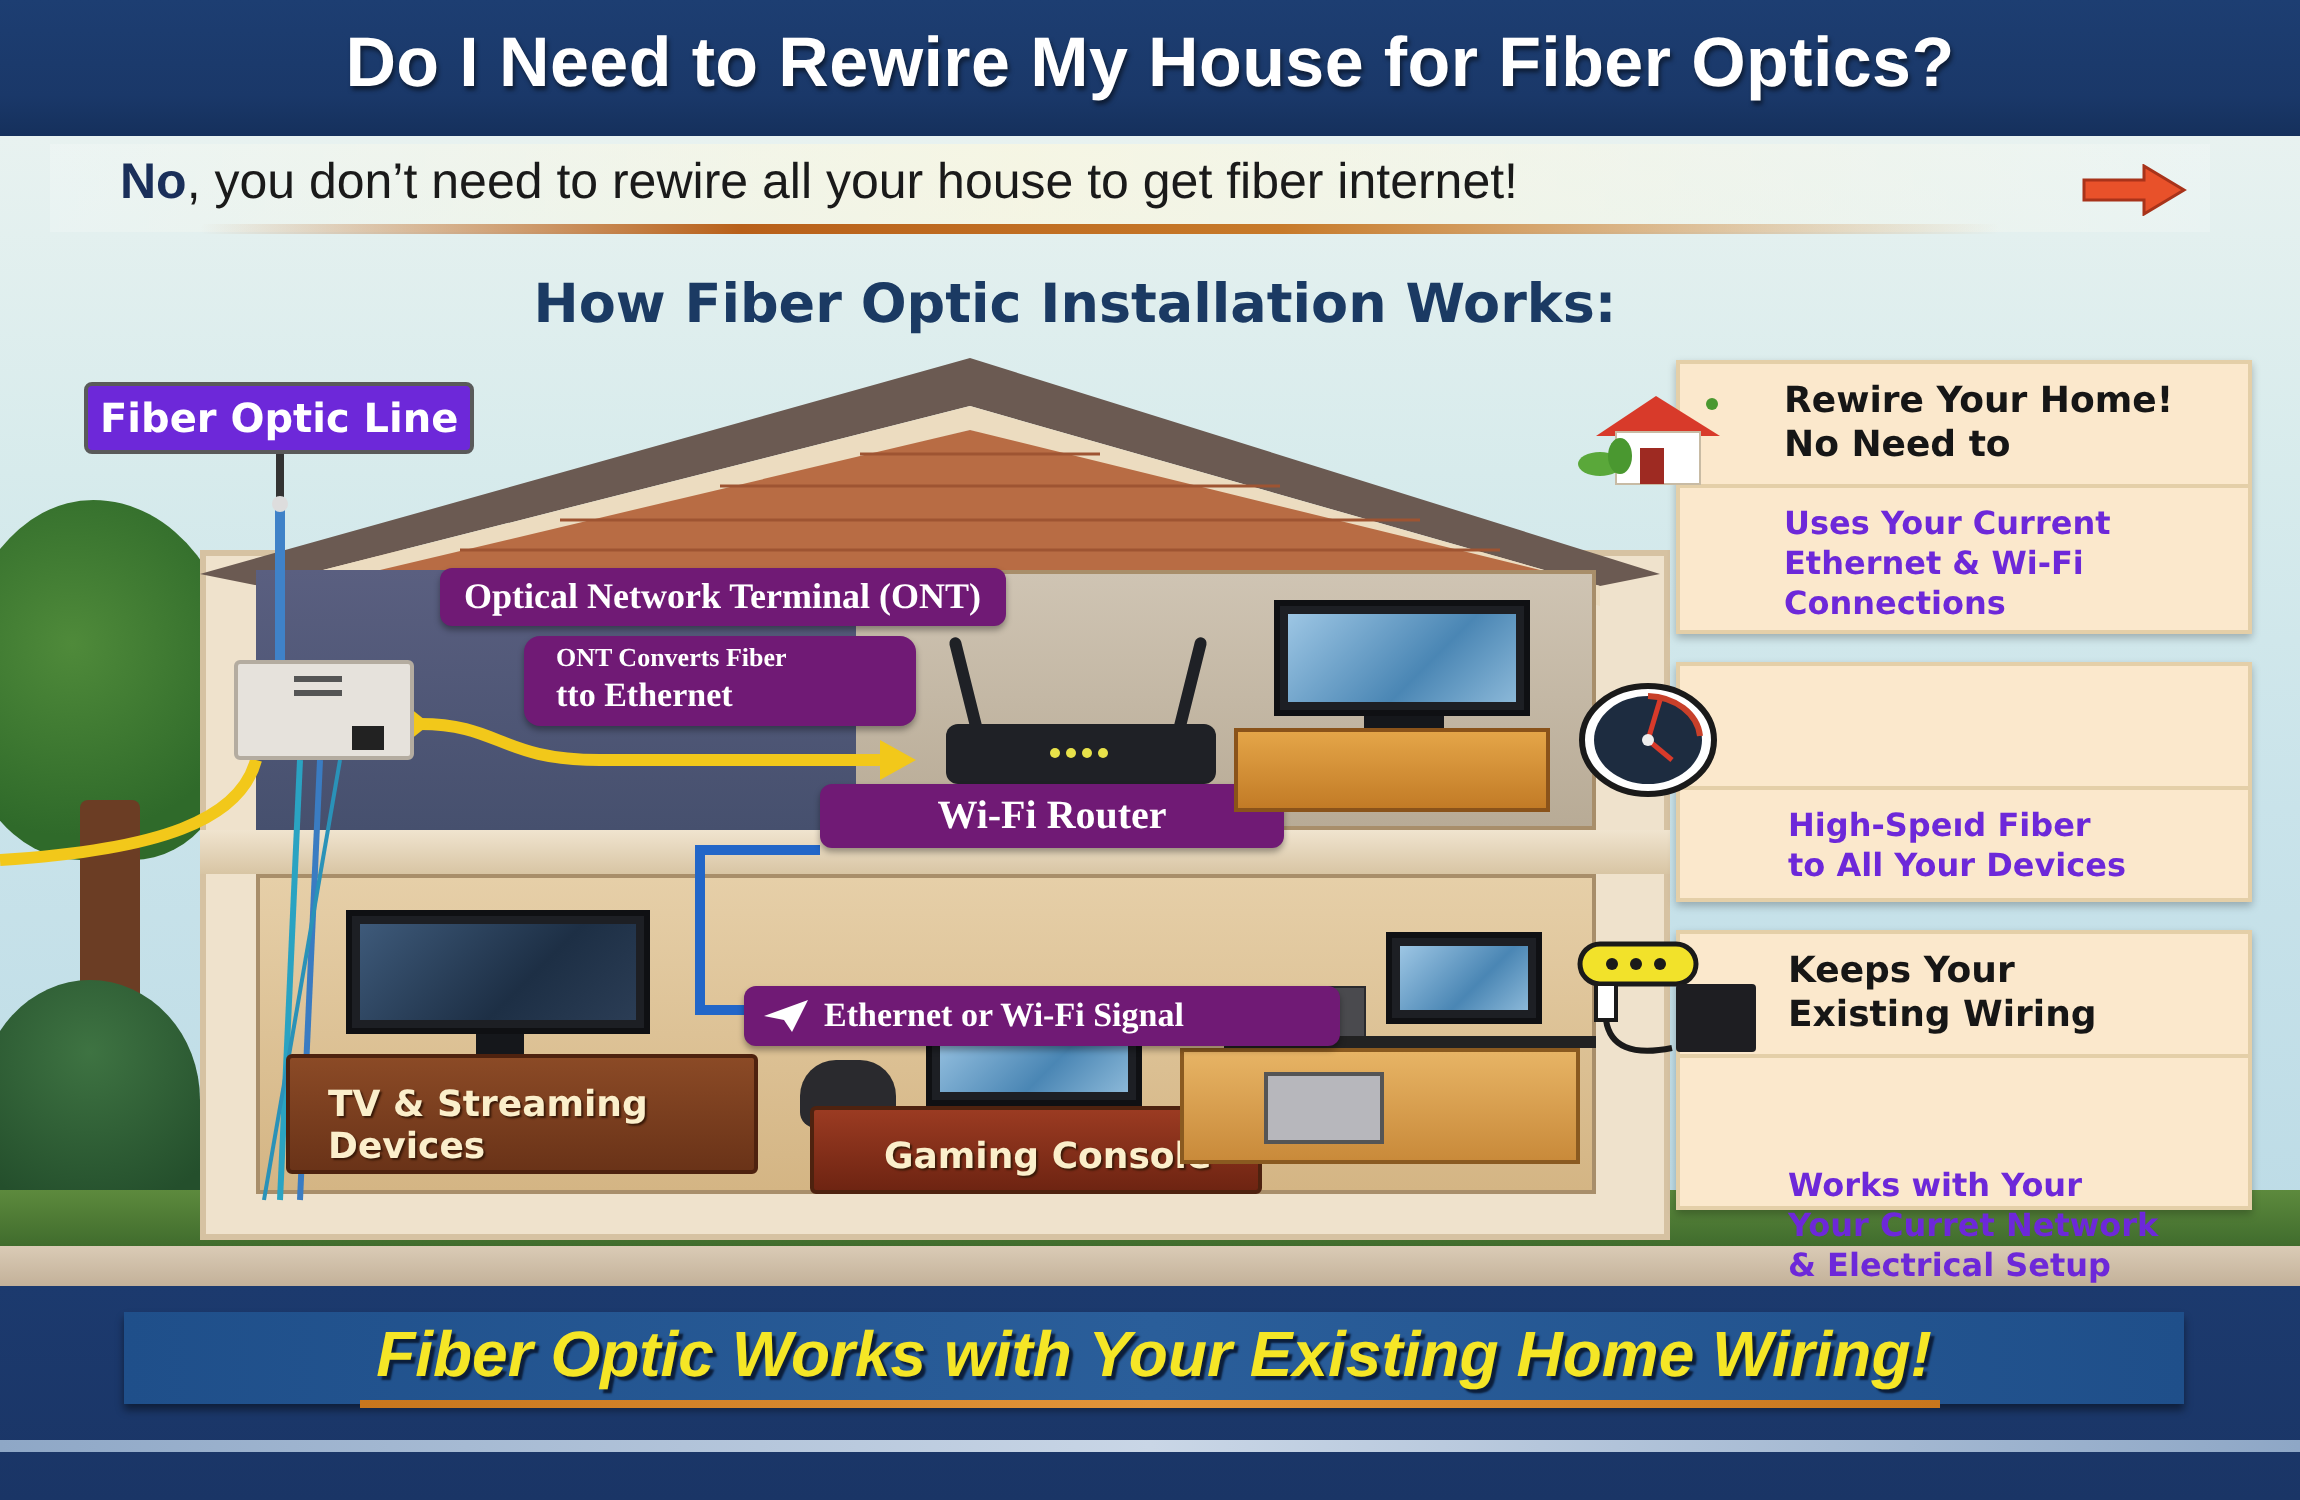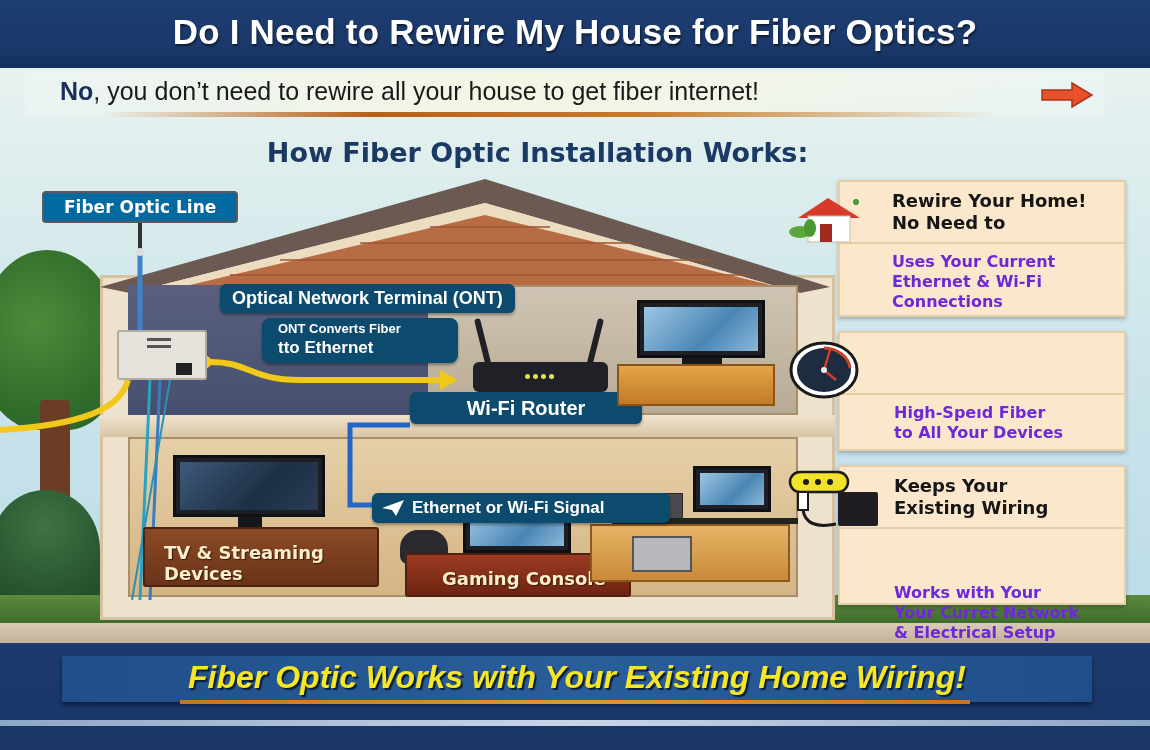--- a/index.html
+++ b/index.html
@@ -74,27 +74,27 @@
   .floor-divider { left: 100px; top: 415px; width: 735px; height: 22px; background: linear-gradient(180deg,#f0e4cf,#d8c5a4); }
   .lower-room {
     left: 128px; top: 437px; width: 670px; height: 160px;
     background: linear-gradient(180deg, #e6cfa8, #d4b584);
     border: 2px solid #a88e6a;
   }
   .foundation { left: 0px; top: 623px; width: 1150px; height: 20px; background: linear-gradient(180deg,#dacbb6,#c3b199); }
 
   
   .dark-label {
-    background: #0369a1; color: #fff; border-radius: 4px;
-    font-family: "DejaVu Sans", sans-serif; font-weight: bold; font-size: 17px;
-    padding: 4px 20px; border: 2px solid #5a5a5a;
+    background: #6d28d9; color: #fff; border-radius: 4px;
+    font-family: "DejaVu Sans", sans-serif; font-weight: bold; font-size: 20px;
+    padding: 4px 6px; border: 2px solid #5a5a5a;
   }
   .blue-label {
-    background: #0c4a6e; color: #fff; border-radius: 6px;
-    font-family: Liberation Sans, sans-serif; font-weight: bold;
+    background: #701a75; color: #fff; border-radius: 6px;
+    font-family: Liberation Serif, serif; font-weight: bold;
     box-shadow: 0 2px 3px rgba(0,0,0,0.35);
   }
   .wood-label {
     color: #fbefcb; font-family: "DejaVu Sans", sans-serif; font-weight: bold;
     text-shadow: 1px 1px 1px #3a1a08;
   }
 
   
   .ont-box { left: 117px; top: 330px; width: 90px; height: 50px; background: #e6e2dc; border: 2px solid #b4aca0; border-radius: 3px; }
   .ont-port { left: 176px; top: 363px; width: 16px; height: 12px; background: #222; }

